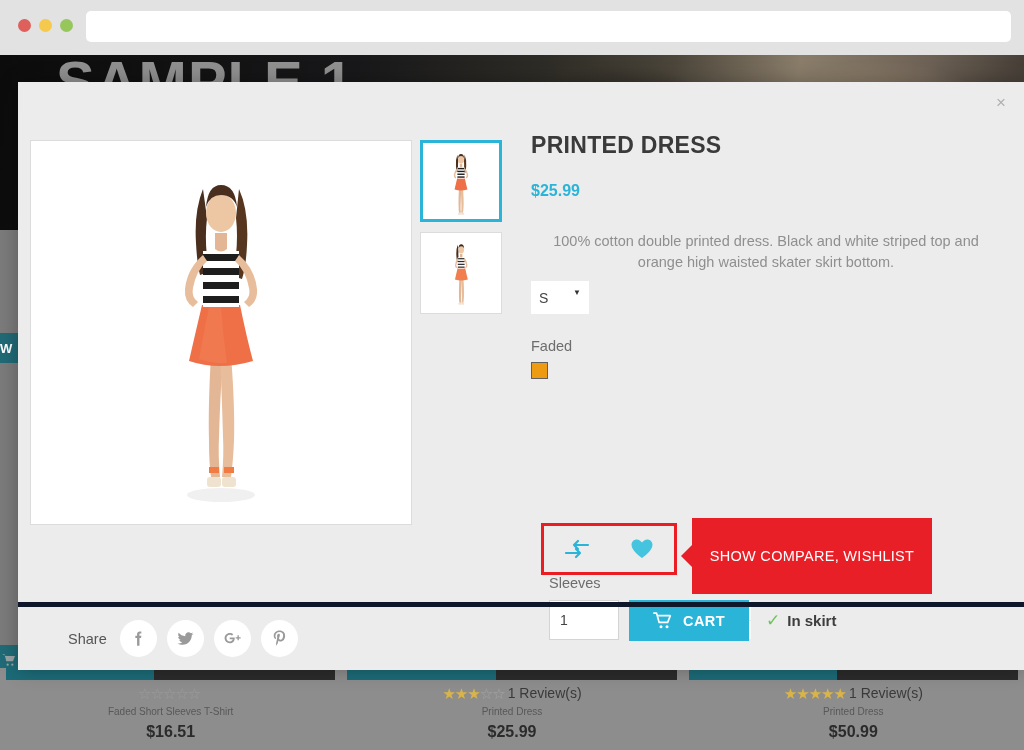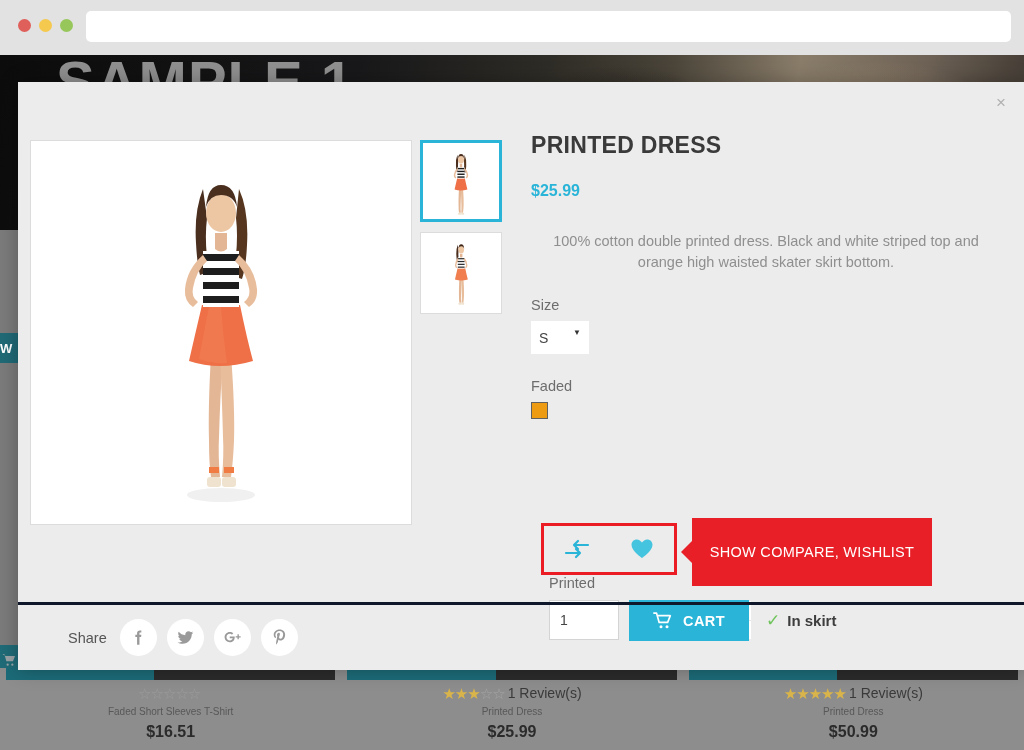--- a/index.html
+++ b/index.html
@@ -141,21 +141,21 @@
   
   .cw-box {
     position: absolute; left: 523px; top: 441px; width: 136px; height: 52px;
     border: 3px solid #ec1c24; background: #ececec;
     display: flex; align-items: center; justify-content: space-around;
   }
   .cw-btn { width: 40px; height: 28px; display: flex; align-items: center; justify-content: center; cursor: pointer; }
   .cw-btn svg { display: block; }
 
   .callout {
-    position: absolute; left: 674px; top: 436px; width: 240px; height: 68px;
+    position: absolute; left: 674px; top: 436px; width: 240px; height: 76px;
     background: #e81f26; display: flex; align-items: center; justify-content: center;
   }
   .callout-text { color: #ffffff; font-size: 14.5px; letter-spacing: .3px; white-space: nowrap; }
   .callout-arrow {
     position: absolute; left: -11px; top: 50%; transform: translateY(-50%);
     width: 0; height: 0; border-top: 11px solid transparent; border-bottom: 11px solid transparent;
     border-right: 11px solid #e81f26;
   }
 
   
@@ -187,21 +187,21 @@
   .stock {
     position: absolute; left: 748px; top: 528px;
     display: flex; align-items: center; gap: 7px;
     font-size: 15px; font-weight: bold; color: #3d3d3d;
   }
   .check { color: #6ec45a; font-size: 17px; font-weight: normal; }
 
   
   .modal-footer {
     position: absolute; left: 0; top: 520px; width: 1006px; height: 68px;
-    border-top: 3px solid #0f172a; display: flex; align-items: center; padding-left: 50px;
+    border-top: 5px solid #0f172a; display: flex; align-items: center; padding-left: 50px;
   }
   .share-label { font-size: 14.5px; color: #555; margin-right: 13px; }
   .share-icons { display: flex; gap: 10px; }
   .share-icon {
     width: 37px; height: 37px; border-radius: 50%; background: #ffffff;
     display: flex; align-items: center; justify-content: center; cursor: pointer;
     color: #9a9a9a;
   }
   .share-icon svg { width: 19px; height: 19px; fill: #9a9a9a; }
 </style>
@@ -377,21 +377,20 @@
             <rect x="72" y="322" width="13" height="10" rx="3" fill="#efe3cf"></rect>
           </svg>
         </div>
       </div>
 
       <div class="info">
         <div class="prod-title">PRINTED DRESS</div>
         <div class="prod-price">$25.99</div>
         <div class="prod-desc">100% cotton double printed dress. Black and white striped top and orange high waisted skater skirt bottom.</div>
 
-        <div class="field-label">Size</div>
         <div class="size-wrap">
           <select class="size-select">
             <option>S</option>
           </select>
           <span class="size-caret">▼</span>
         </div>
 
         <div class="field-label">Faded</div>
         <div class="color-swatch"></div>
       </div>
@@ -408,21 +407,21 @@
             <path d="M12 20 C12 20 1.5 13.2 1.5 6.8 C1.5 3.6 3.9 1.4 6.8 1.4 C9 1.4 10.9 2.7 12 4.6 C13.1 2.7 15 1.4 17.2 1.4 C20.1 1.4 22.5 3.6 22.5 6.8 C22.5 13.2 12 20 12 20 Z" fill="#45c4df"></path>
           </svg>
         </div>
       </div>
 
       <div class="callout">
         <div class="callout-arrow"></div>
         <span class="callout-text">SHOW COMPARE, WISHLIST</span>
       </div>
 
-      <div class="qty-label">Printed</div>
+      <div class="qty-label">Sleeves</div>
       <div class="qty-box">
         <input class="qty-input" value="1" style="">
         <div class="qty-steppers">
           <div class="qty-step up">▲</div>
           <div class="qty-step down">▼</div>
         </div>
       </div>
 
       <button class="cart-btn">
         <svg viewBox="0 0 24 24">

